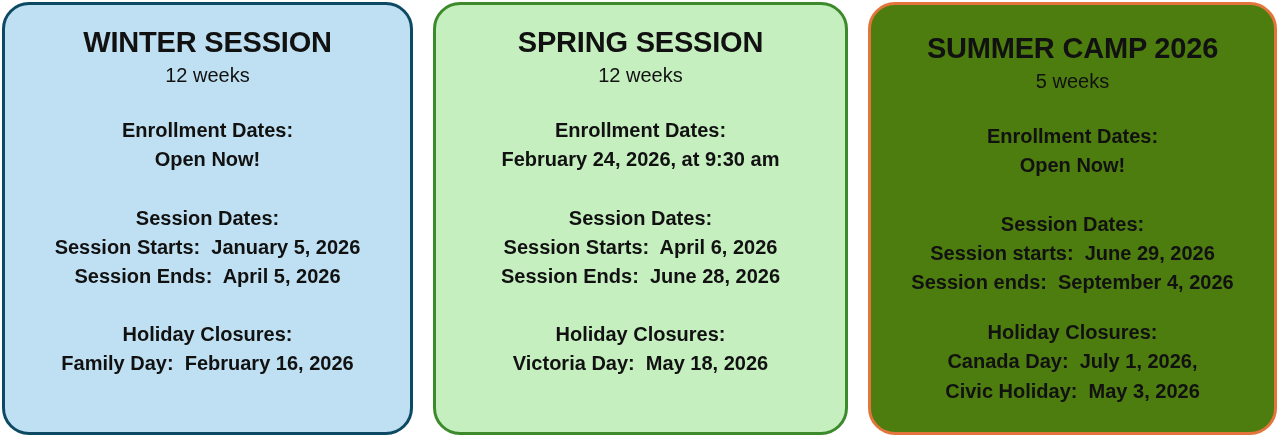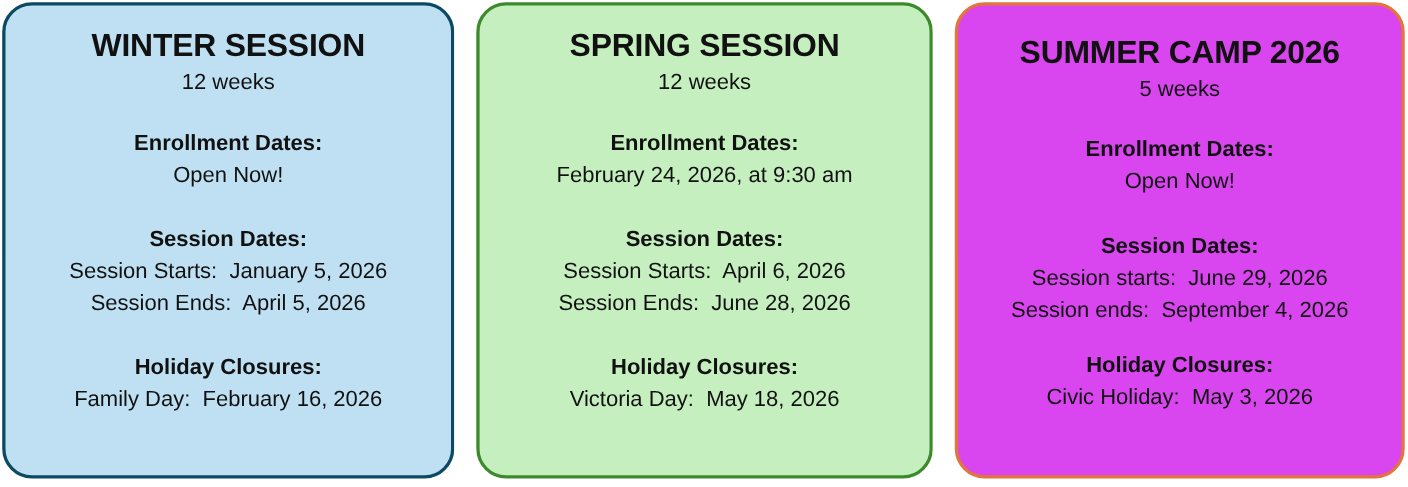--- a/index.html
+++ b/index.html
@@ -56,21 +56,21 @@
     margin: 2px 0 8px 0;
     padding: 22px 8px 16px 8px;
     background: #c5efbf;
     border-color: #3d8a2c;
   }
   
   .session-card.card-summer {
     width: 409px;
     margin: 2px 2px 8px 0;
     padding: 28px 6px 16px 6px;
-    background: #d946ef;
+    background: #4d7c0f;
     border-color: #e2753b;
   }
 
   .card-title {
     font-size: 29px;
     font-weight: bold;
     letter-spacing: -0.2px;
     line-height: 1.08;
     margin: 0 0 6px 0;
     white-space: nowrap;
@@ -90,21 +90,21 @@
   }
   .section-heading {
     font-size: 20px;
     font-weight: bold;
     line-height: 1.3;
     margin: 0 0 2px 0;
     white-space: nowrap;
   }
   .section-line {
     font-size: 20px;
-    font-weight: normal;
+    font-weight: bold;
     line-height: 1.42;
     margin: 1px;
     white-space: pre;
   }
 </style>
 </head>
 <body>
 
 <div id="cards-row">
 
@@ -164,17 +164,18 @@
     </div>
 
     <div class="card-section">
       <p class="section-heading">Session Dates:</p>
       <p class="section-line">Session starts:  June 29, 2026</p>
       <p class="section-line">Session ends:  September 4, 2026</p>
     </div>
 
     <div class="card-section tight">
       <p class="section-heading">Holiday Closures:</p>
+      <p class="section-line">Canada Day:  July 1, 2026,</p>
       <p class="section-line">Civic Holiday:  May 3, 2026</p>
     </div>
   </section>
 
 </div>
 
 </body></html>

